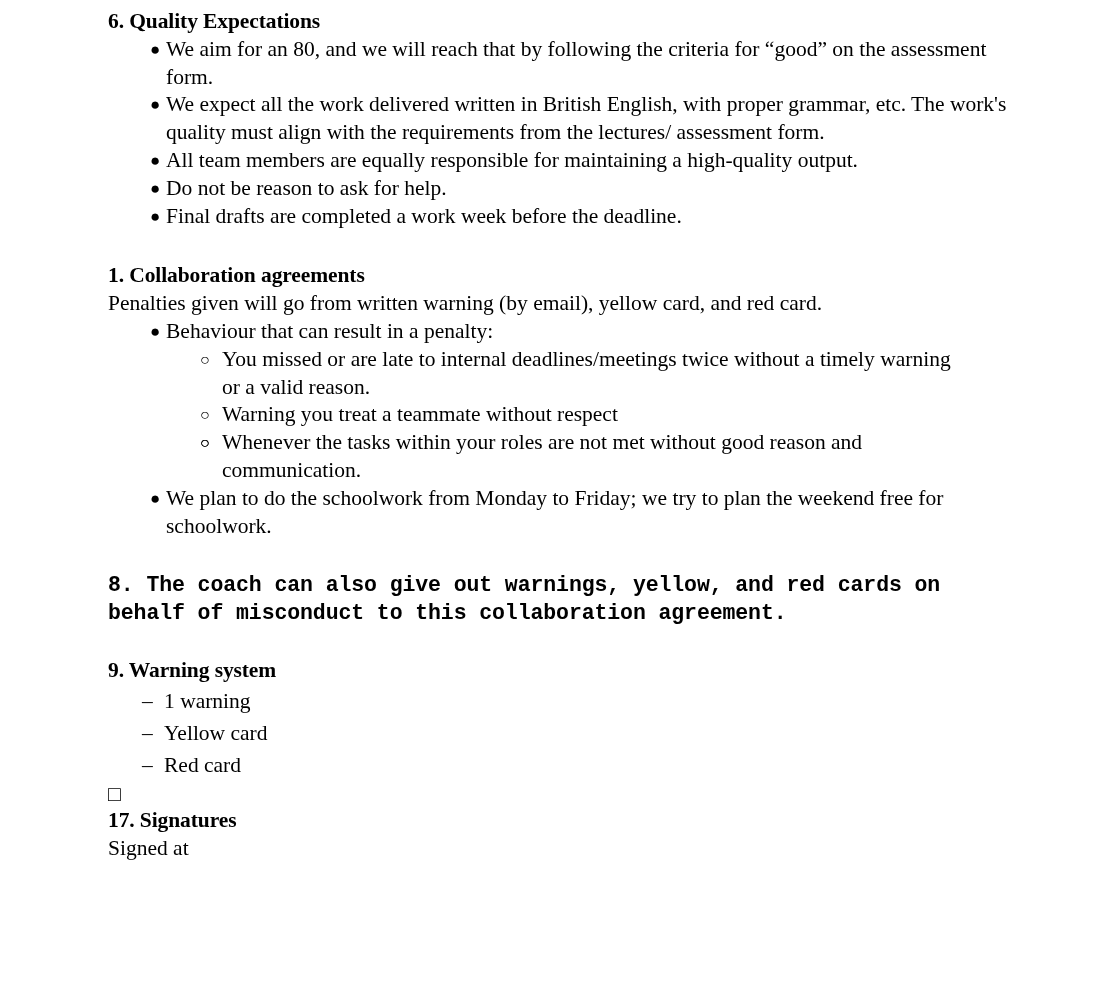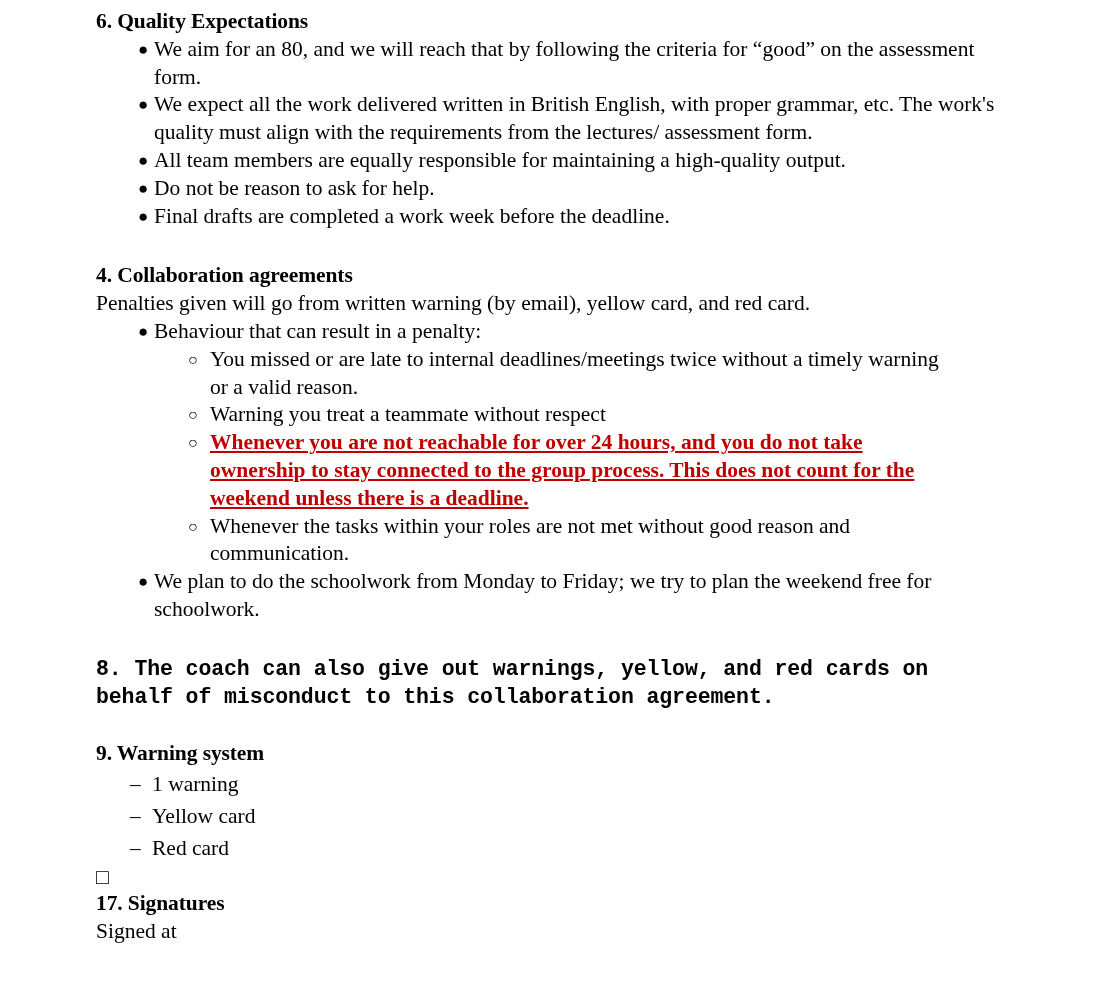--- a/index.html
+++ b/index.html
@@ -16,21 +16,21 @@
   }
   .page {
     position: relative;
     width: 1118px;
     height: 990px;
     padding: 0;
     box-sizing: border-box;
   }
   .doc {
     position: absolute;
-    left: 96px;
+    left: 108px;
     top: 8px;
     width: 900px;
     font-size: 21.5px;
     line-height: 27.8px;
   }
 
   h2.section-heading {
     font-size: 21.5px;
     font-weight: bold;
     margin: 0;
@@ -149,41 +149,40 @@
         <span class="li-text">Do not be reason to ask for help.</span>
       </li>
       <li>
         <span class="marker">●</span>
         <span class="li-text">Final drafts are completed a work week before the deadline.</span>
       </li>
     </ul>
 
     <div class="gap-lg"></div>
 
-    <h2 class="section-heading">4. Collaboration agreements</h2>
+    <h2 class="section-heading">1. Collaboration agreements</h2>
 
     <p class="body-line">Penalties given will go from written warning (by email), yellow card, and red card.</p>
 
     <ul class="level1">
       <li>
         <span class="marker">●</span>
         <span class="li-text">Behaviour that can result in a penalty:</span>
 
         <ul class="level2 w-sub">
           <li>
             <span class="marker">○</span>
             <span class="li-text">You missed or are late to internal deadlines/meetings twice without a timely warning or a valid reason.</span>
           </li>
           <li>
             <span class="marker">○</span>
             <span class="li-text">Warning you treat a teammate without respect</span>
           </li>
           <li>
             <span class="marker">○</span>
-            <span class="li-text redrule">Whenever you are not reachable for over 24 hours, and you do not take ownership to stay connected to the group process. This does not count for the weekend unless there is a deadline.</span>
           </li>
           <li>
             <span class="marker">○</span>
             <span class="li-text">Whenever the tasks within your roles are not met without good reason and communication.</span>
           </li>
         </ul>
       </li>
 
       <li>
         <span class="marker">●</span>

